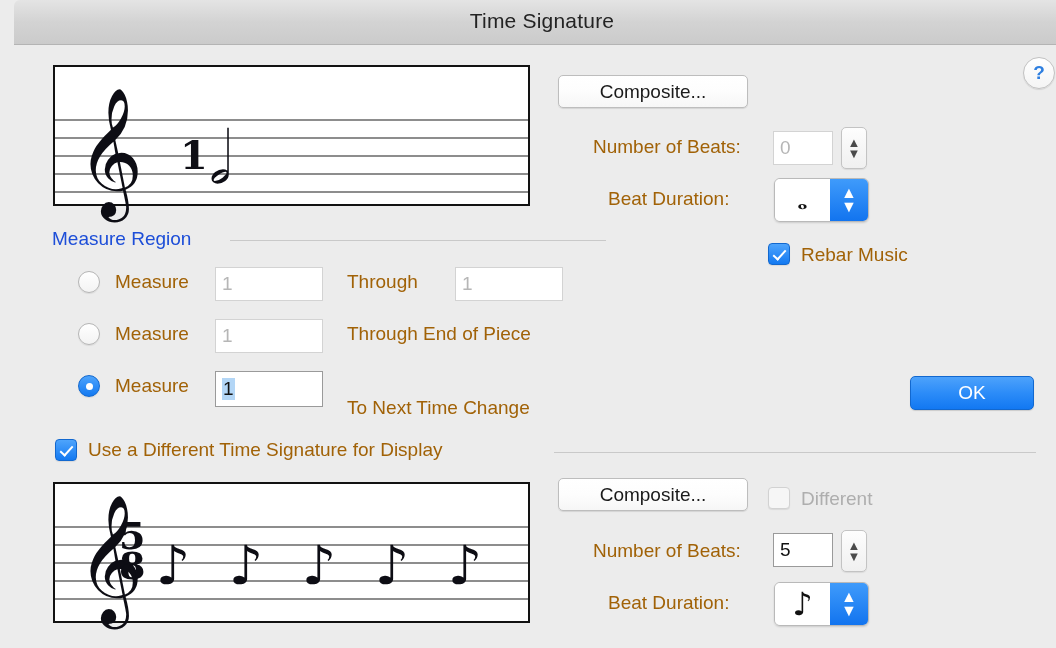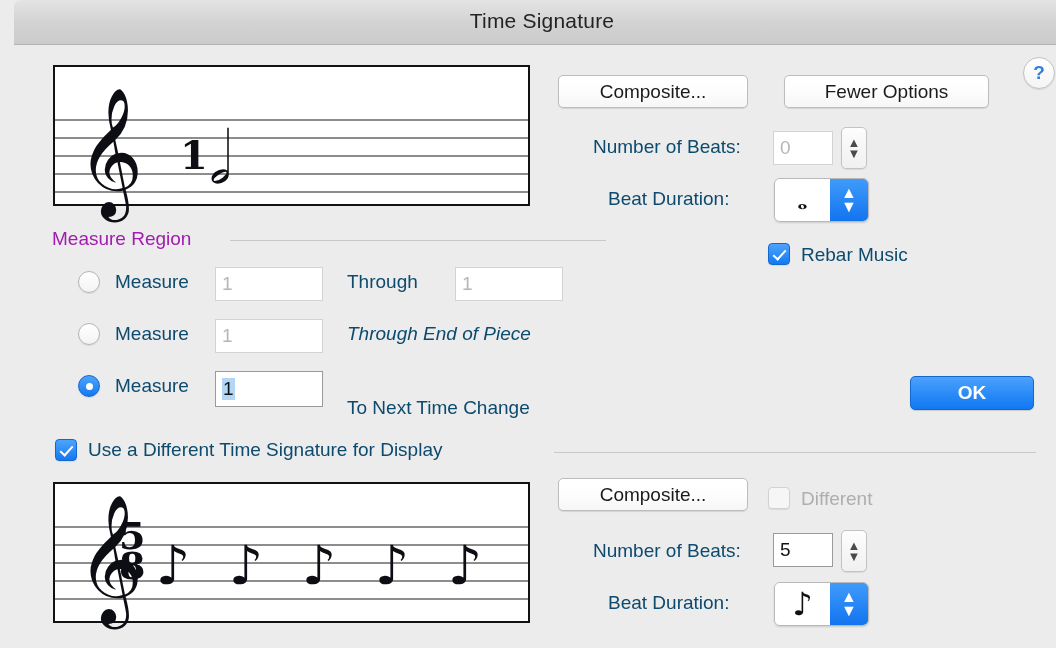--- a/index.html
+++ b/index.html
@@ -26,40 +26,39 @@
     position:absolute;left:0;top:9px;width:1056px;text-align:center;
     font-size:21px;color:#232323;font-weight:400;letter-spacing:.2px;
   }
   
   .staffbox{
     position:absolute;background:#fff;border:2px solid #121212;box-sizing:border-box;
   }
   .staff-line{position:absolute;height:2px;background:#8d8d8d;left:0;right:0;}
   .glyph{position:absolute;color:#0d0d14;font-family:"DejaVu Sans","Liberation Sans",sans-serif;line-height:1;}
   
-  .section-label{position:absolute;font-size:19px;color:#a21caf;}
+  .section-label{position:absolute;font-size:19px;color:#1d4ed8;}
   .hrule{position:absolute;height:1px;background:#c9c9c9;}
   
-  .lbl{position:absolute;font-size:19px;color:#0c4a6e;white-space:nowrap;}
+  .lbl{position:absolute;font-size:19px;color:#a16207;white-space:nowrap;}
   .lbl.dim{color:#aeaeae;}
   
   .btn{
     position:absolute;box-sizing:border-box;
     background:linear-gradient(to bottom,#ffffff 0%,#fdfdfd 50%,#f6f6f6 100%);
     border:1px solid #bdbdbd;border-radius:5px;
     box-shadow:0 1px 1px rgba(0,0,0,.10);
     font-size:19px;color:#1b1b1b;
     display:flex;align-items:center;justify-content:center;
     cursor:default;
   }
   .btn.default{
     background:linear-gradient(to bottom,#4da2fb 0%,#2c8cf8 50%,#1278f2 100%);
     border:1px solid #1268cf;color:#fff;
     box-shadow:0 1px 1px rgba(0,0,0,.14);
-    font-weight:bold;
   }
   .helpbtn{
     position:absolute;width:30px;height:30px;border-radius:50%;
     background:linear-gradient(to bottom,#ffffff,#f4f4f4);
     border:1px solid #c2c2c2;box-shadow:0 1px 1px rgba(0,0,0,.10);
     display:flex;align-items:center;justify-content:center;
     color:#2e7fe0;font-size:19px;font-weight:600;cursor:default;
   }
   
   .field{
@@ -144,21 +143,20 @@
     <div class="staff-line" style="top:70px;"></div>
     <div class="staff-line" style="top:88px;"></div>
     <div class="staff-line" style="top:106px;"></div>
     <div class="staff-line" style="top:124px;"></div>
     <div class="glyph" style="left:22px;top:28px;font-size:112px;">𝄞</div>
     <div class="glyph" style="left:125px;top:68px;font-size:40px;font-weight:700;font-family:'DejaVu Serif',serif;">1</div>
     <div class="glyph" style="left:154px;top:55px;font-size:72px;">𝅗𝅥</div>
   </div>
 
   <div class="btn" style="left:544px;top:75px;width:190px;height:33px;">Composite...</div>
-  <div class="btn" style="left:770px;top:75px;width:205px;height:33px;">Fewer Options</div>
 
   <div class="lbl" style="left:579px;top:136px;">Number of Beats:</div>
   <div class="field disabled" style="left:759px;top:131px;width:60px;height:34px;">
     <span>0</span>
   </div>
   <div class="stepper" style="left:827px;top:127px;">
     <span class="ar">▲</span>
     <span class="ar">▼</span>
   </div>
 
@@ -187,21 +185,21 @@
   <div class="lbl" style="left:333px;top:271px;">Through</div>
   <div class="field disabled" style="left:441px;top:267px;width:108px;height:34px;">
     <span>1</span>
   </div>
 
   <div class="radio" style="left:64px;top:323px;"></div>
   <div class="lbl" style="left:101px;top:323px;">Measure</div>
   <div class="field disabled" style="left:201px;top:319px;width:108px;height:34px;">
     <span>1</span>
   </div>
-  <div class="lbl" style="left:333px;top:323px;font-style:italic;">Through End of Piece</div>
+  <div class="lbl" style="left:333px;top:323px;">Through End of Piece</div>
 
   <div class="radio on" style="left:64px;top:375px;"></div>
   <div class="lbl" style="left:101px;top:375px;">Measure</div>
   <div class="field" style="left:201px;top:371px;width:108px;height:36px;">
     <span class="sel">1</span>
   </div>
   <div class="lbl" style="left:333px;top:375px;margin-top:22px;">To Next Time Change</div>
 
   <div class="btn default" style="left:896px;top:376px;width:124px;height:34px;">OK</div>
 

